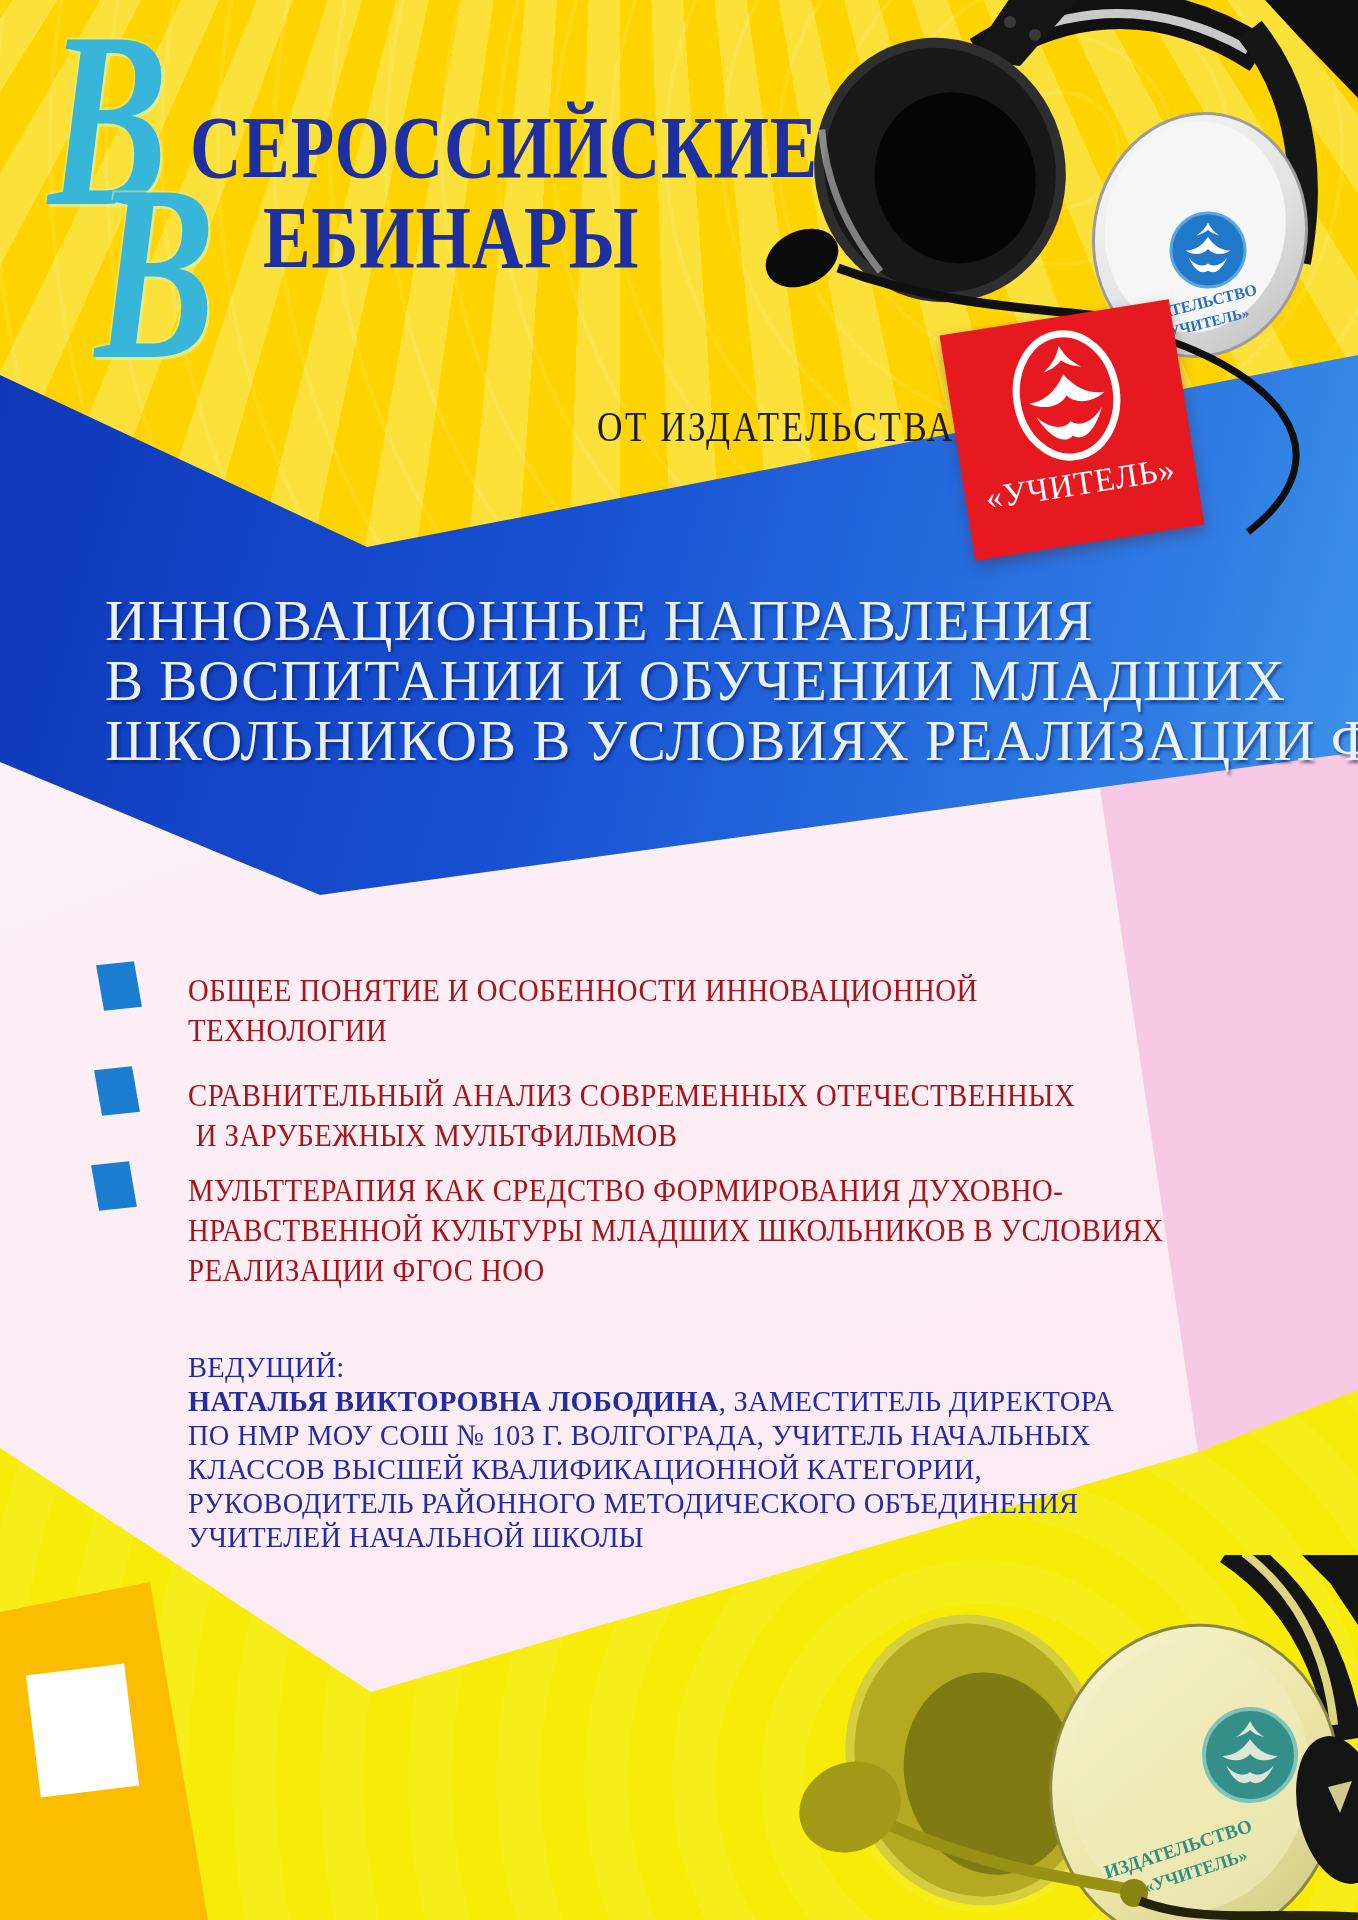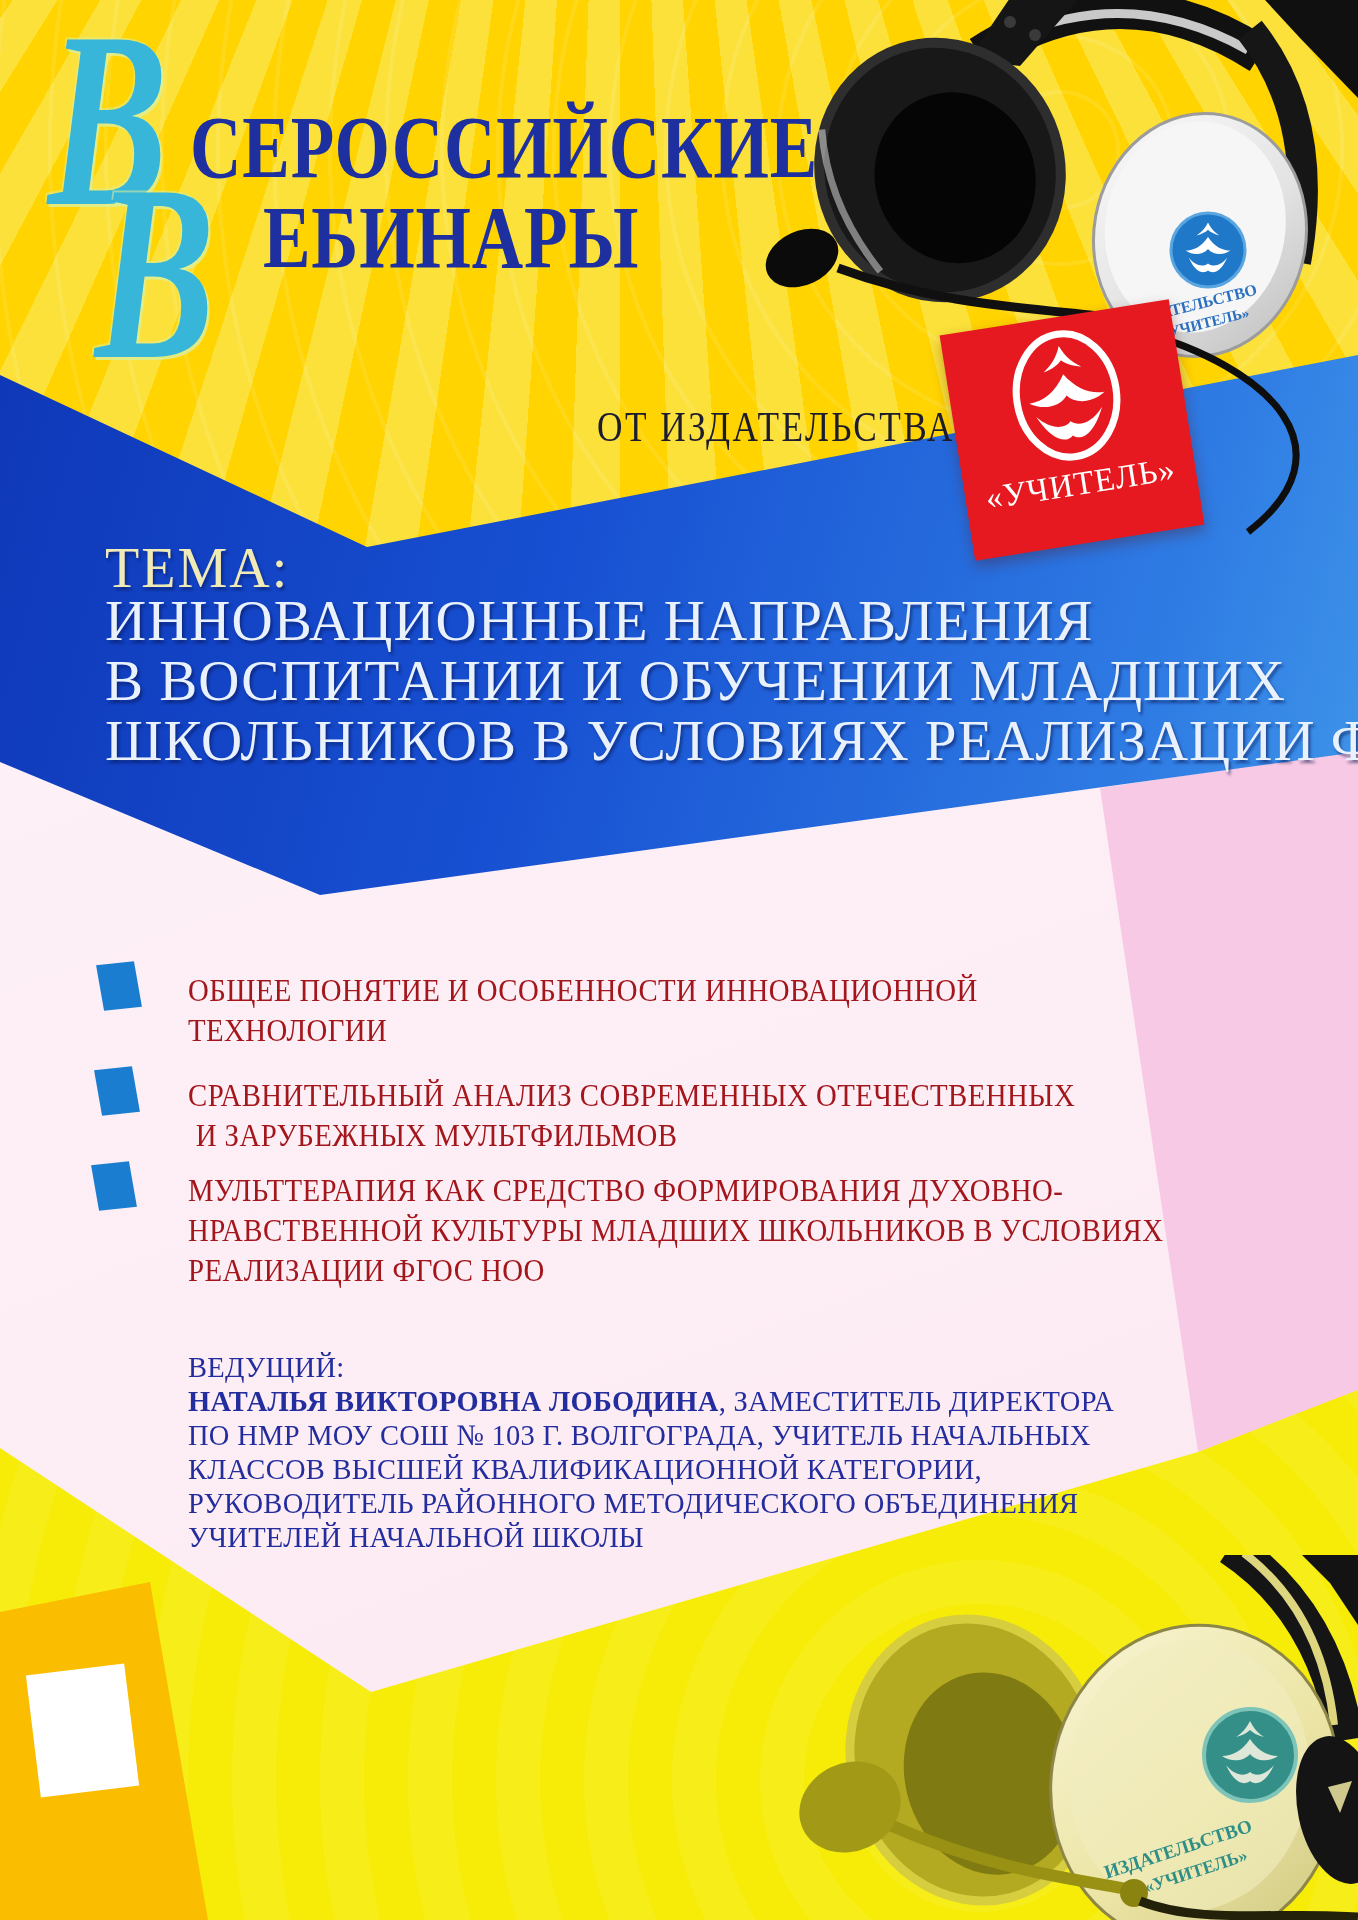--- a/index.html
+++ b/index.html
@@ -224,21 +224,20 @@
     <div class="badge-name">«УЧИТЕЛЬ»</div>
   </div>
 
   <div class="t big-initial">В</div>
   <div class="t title-caps l1">СЕРОССИЙСКИЕ</div>
   <div class="t big-initial second">В</div>
   <div class="t title-caps l2">ЕБИНАРЫ</div>
 
   <div class="t from-label">ОТ ИЗДАТЕЛЬСТВА</div>
 
-  <div class="t tema-label">ТЕМА:</div>
   <div class="topic-block">
     <span>ИННОВАЦИОННЫЕ НАПРАВЛЕНИЯ</span>
     <span>В ВОСПИТАНИИ И ОБУЧЕНИИ МЛАДШИХ</span>
     <span>ШКОЛЬНИКОВ В УСЛОВИЯХ РЕАЛИЗАЦИИ ФГОС</span>
   </div>
 
   <div class="bullet-marker bm1"></div>
   <div class="bullet-text bt1">
     <span>ОБЩЕЕ ПОНЯТИЕ И ОСОБЕННОСТИ ИННОВАЦИОННОЙ</span>
     <span>ТЕХНОЛОГИИ</span>

